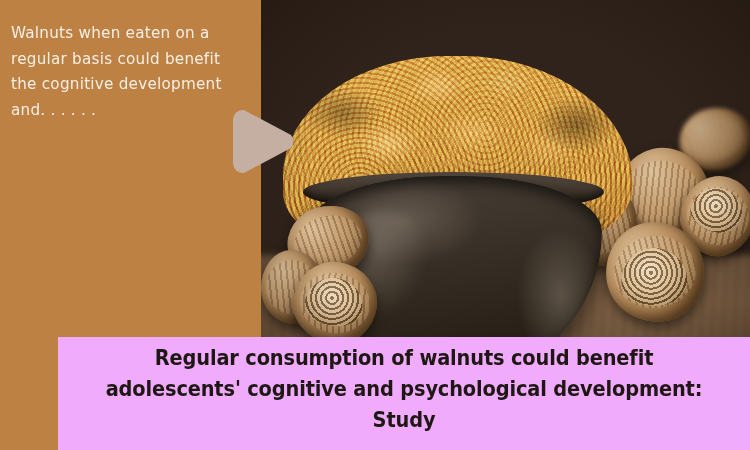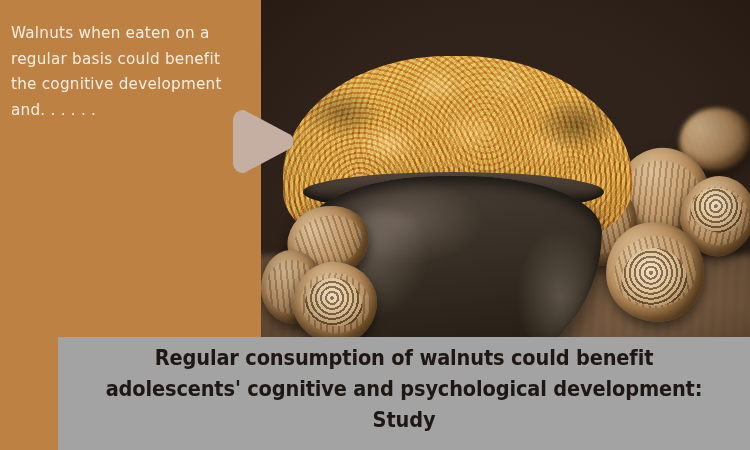--- a/index.html
+++ b/index.html
@@ -218,21 +218,21 @@
   }
   #play-button svg { display: block; width: 100%; height: 100%; }
 
   
   #caption-bar {
     position: absolute;
     left: 58px;
     top: 337px;
     width: 692px;
     height: 113px;
-    background: #a3a3a3;
+    background: #f0abfc;
     z-index: 6;
     display: flex;
     align-items: center;
     justify-content: center;
   }
   #caption-headline {
     width: 640px;
     margin: 0;
     padding: 0 0 8px 0;
     text-align: center;

